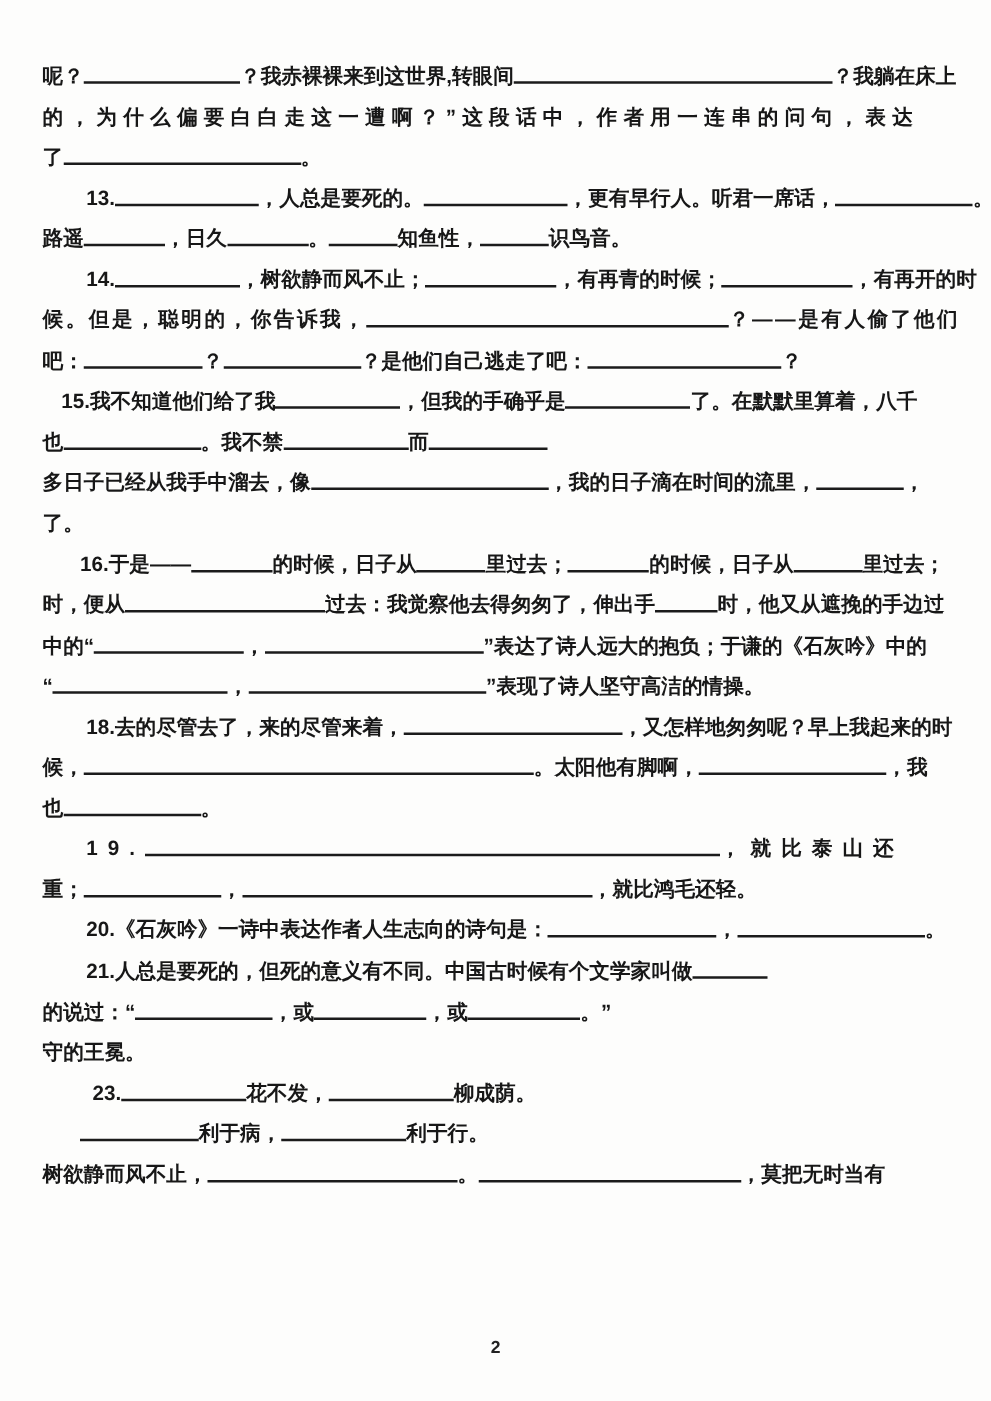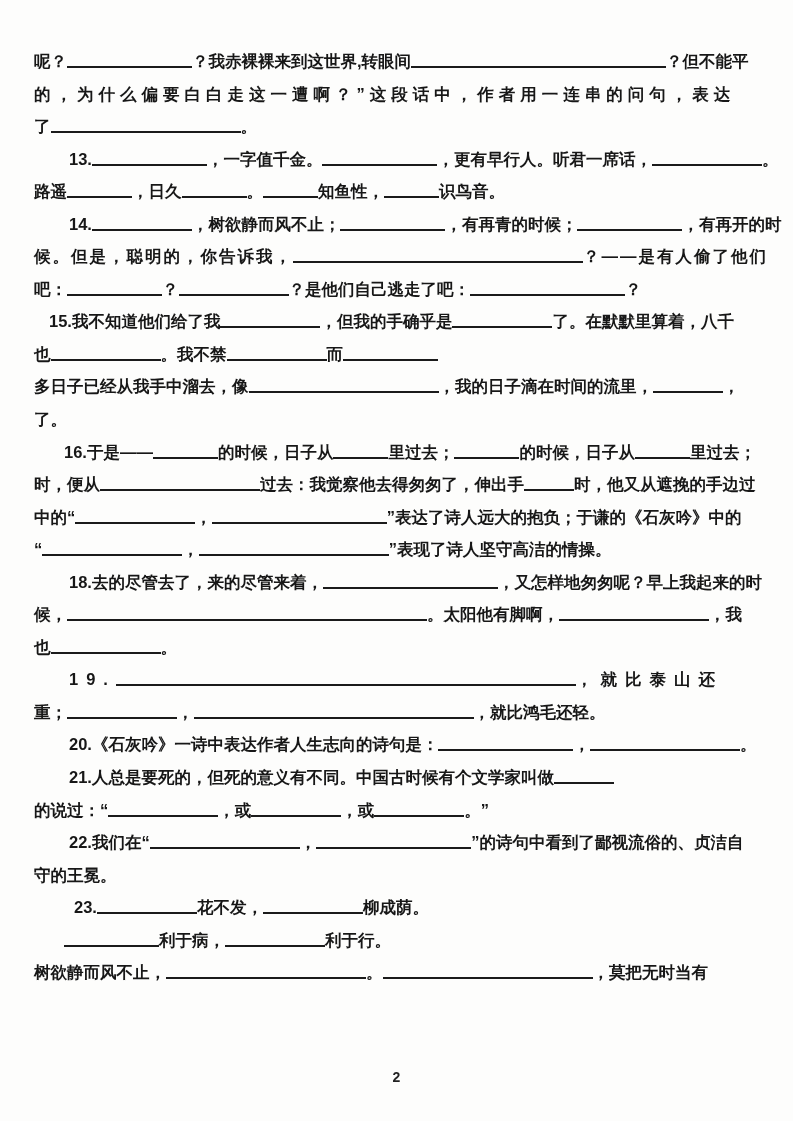--- a/index.html
+++ b/index.html
@@ -45,44 +45,43 @@
     font-size: 14px;
     font-weight: 700;
     color: #222;
   }
 </style>
 </head>
 <body>
 
 <div class="page">
   <div class="content">
-      <div class="line"><span class="txt">呢？</span><span class="blank" style="width: 125px;"></span><span class="txt">？我赤裸裸来到这世界,转眼间</span><span class="blank" style="width: 255px;"></span><span class="txt">？但不能平</span></div>
+      <div class="line"><span class="txt">呢？</span><span class="blank" style="width: 125px;"></span><span class="txt">？我赤裸裸来到这世界,转眼间</span><span class="blank" style="width: 255px;"></span><span class="txt">？我躺在床上</span></div>
       <div class="line" style="letter-spacing: 5px;"><span class="txt">的，为什么偏要白白走这一遭啊？”这段话中，作者用一连串的问句，表达</span></div>
       <div class="line"><span class="txt">了</span><span class="blank" style="width: 190px;"></span><span class="txt">。</span></div>
-      <div class="line" style="padding-left: 35px;"><span class="txt">13.</span><span class="blank" style="width: 115px;"></span><span class="txt">，一字值千金。</span><span class="blank" style="width: 115px;"></span><span class="txt">，更有早行人。听君一席话，</span><span class="blank" style="width: 110px;"></span><span class="txt">。</span></div>
+      <div class="line" style="padding-left: 35px;"><span class="txt">13.</span><span class="blank" style="width: 115px;"></span><span class="txt">，人总是要死的。</span><span class="blank" style="width: 115px;"></span><span class="txt">，更有早行人。听君一席话，</span><span class="blank" style="width: 110px;"></span><span class="txt">。</span></div>
       <div class="line"><span class="txt">路遥</span><span class="blank" style="width: 65px;"></span><span class="txt">，日久</span><span class="blank" style="width: 65px;"></span><span class="txt">。</span><span class="blank" style="width: 55px;"></span><span class="txt">知鱼性，</span><span class="blank" style="width: 55px;"></span><span class="txt">识鸟音。</span></div>
       <div class="line" style="padding-left: 35px;"><span class="txt">14.</span><span class="blank" style="width: 100px;"></span><span class="txt">，树欲静而风不止；</span><span class="blank" style="width: 105px;"></span><span class="txt">，有再青的时候；</span><span class="blank" style="width: 105px;"></span><span class="txt">，有再开的时</span></div>
       <div class="line" style="letter-spacing: 2px;"><span class="txt">候。但是，聪明的，你告诉我，</span><span class="blank" style="width: 290px;"></span><span class="txt">？——是有人偷了他们</span></div>
       <div class="line"><span class="txt">吧：</span><span class="blank" style="width: 95px;"></span><span class="txt">？</span><span class="blank" style="width: 110px;"></span><span class="txt">？是他们自己逃走了吧：</span><span class="blank" style="width: 155px;"></span><span class="txt">？</span></div>
       <div class="line" style="padding-left: 15px;"><span class="txt">15.我不知道他们给了我</span><span class="blank" style="width: 100px;"></span><span class="txt">，但我的手确乎是</span><span class="blank" style="width: 100px;"></span><span class="txt">了。在默默里算着，八千</span></div>
       <div class="line"><span class="txt">也</span><span class="blank" style="width: 110px;"></span><span class="txt">。我不禁</span><span class="blank" style="width: 100px;"></span><span class="txt">而</span><span class="blank" style="width: 95px;"></span></div>
       <div class="line"><span class="txt">多日子已经从我手中溜去，像</span><span class="blank" style="width: 190px;"></span><span class="txt">，我的日子滴在时间的流里，</span><span class="blank" style="width: 70px;"></span><span class="txt">，</span></div>
       <div class="line"><span class="txt">了。</span></div>
       <div class="line" style="padding-left: 30px;"><span class="txt">16.于是——</span><span class="blank" style="width: 65px;"></span><span class="txt">的时候，日子从</span><span class="blank" style="width: 55px;"></span><span class="txt">里过去；</span><span class="blank" style="width: 65px;"></span><span class="txt">的时候，日子从</span><span class="blank" style="width: 55px;"></span><span class="txt">里过去；</span></div>
       <div class="line"><span class="txt">时，便从</span><span class="blank" style="width: 160px;"></span><span class="txt">过去：我觉察他去得匆匆了，伸出手</span><span class="blank" style="width: 50px;"></span><span class="txt">时，他又从遮挽的手边过</span></div>
       <div class="line"><span class="txt">中的“</span><span class="blank" style="width: 120px;"></span><span class="txt">，</span><span class="blank" style="width: 175px;"></span><span class="txt">”表达了诗人远大的抱负；于谦的《石灰吟》中的</span></div>
       <div class="line"><span class="txt">“</span><span class="blank" style="width: 140px;"></span><span class="txt">，</span><span class="blank" style="width: 190px;"></span><span class="txt">”表现了诗人坚守高洁的情操。</span></div>
       <div class="line" style="padding-left: 35px;"><span class="txt">18.去的尽管去了，来的尽管来着，</span><span class="blank" style="width: 175px;"></span><span class="txt">，又怎样地匆匆呢？早上我起来的时</span></div>
       <div class="line"><span class="txt">候，</span><span class="blank" style="width: 360px;"></span><span class="txt">。太阳他有脚啊，</span><span class="blank" style="width: 150px;"></span><span class="txt">，我</span></div>
       <div class="line"><span class="txt">也</span><span class="blank" style="width: 110px;"></span><span class="txt">。</span></div>
       <div class="line" style="padding-left: 35px; letter-spacing: 8px;"><span class="txt">19.</span><span class="blank" style="width: 460px;"></span><span class="txt">，就比泰山还</span></div>
       <div class="line"><span class="txt">重；</span><span class="blank" style="width: 110px;"></span><span class="txt">，</span><span class="blank" style="width: 280px;"></span><span class="txt">，就比鸿毛还轻。</span></div>
       <div class="line" style="padding-left: 35px;"><span class="txt">20.《石灰吟》一诗中表达作者人生志向的诗句是：</span><span class="blank" style="width: 135px;"></span><span class="txt">，</span><span class="blank" style="width: 150px;"></span><span class="txt">。</span></div>
       <div class="line" style="padding-left: 35px;"><span class="txt">21.人总是要死的，但死的意义有不同。中国古时候有个文学家叫做</span><span class="blank" style="width: 60px;"></span></div>
       <div class="line"><span class="txt">的说过：“</span><span class="blank" style="width: 110px;"></span><span class="txt">，或</span><span class="blank" style="width: 90px;"></span><span class="txt">，或</span><span class="blank" style="width: 90px;"></span><span class="txt">。”</span></div>
-      <div class="line" style="padding-left: 35px;"><span class="txt">22.我们在“</span><span class="blank" style="width: 150px;"></span><span class="txt">，</span><span class="blank" style="width: 155px;"></span><span class="txt">”的诗句中看到了鄙视流俗的、贞洁自</span></div>
       <div class="line"><span class="txt">守的王冕。</span></div>
       <div class="line" style="padding-left: 40px;"><span class="txt">23.</span><span class="blank" style="width: 100px;"></span><span class="txt">花不发，</span><span class="blank" style="width: 100px;"></span><span class="txt">柳成荫。</span></div>
       <div class="line" style="padding-left: 30px;"><span class="blank" style="width: 95px;"></span><span class="txt">利于病，</span><span class="blank" style="width: 100px;"></span><span class="txt">利于行。</span></div>
       <div class="line"><span class="txt">树欲静而风不止，</span><span class="blank" style="width: 200px;"></span><span class="txt">。</span><span class="blank" style="width: 210px;"></span><span class="txt">，莫把无时当有</span></div>
     </div>
   <div class="page-number">2</div>
 </div>
 
 </body></html>

